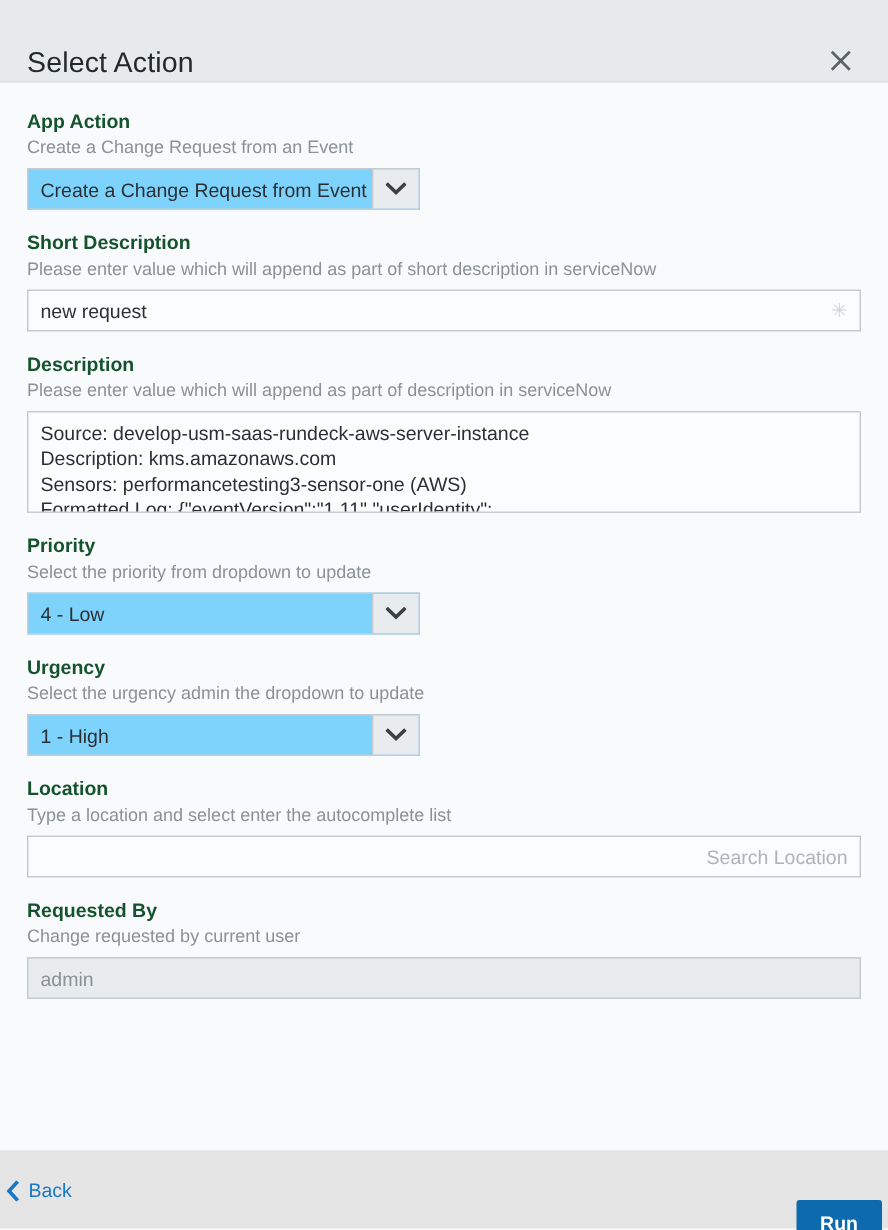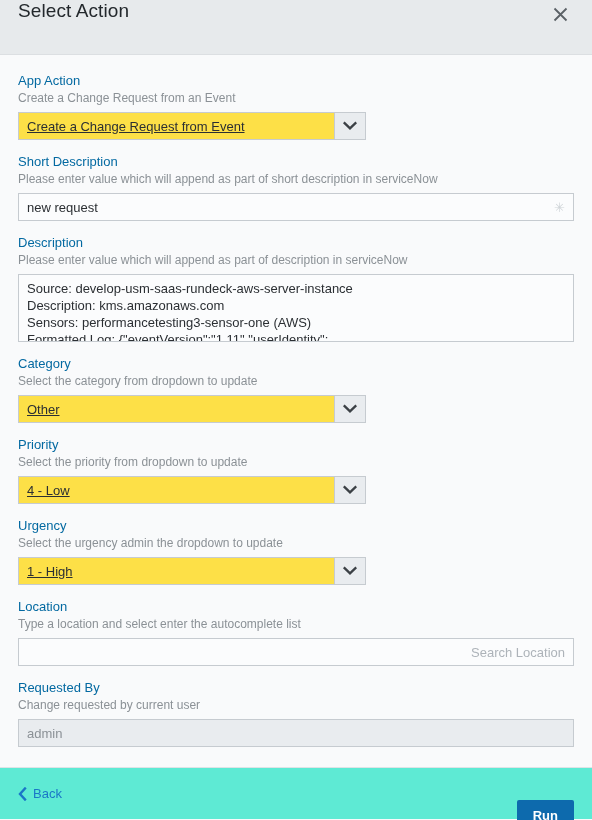--- a/index.html
+++ b/index.html
@@ -15,21 +15,21 @@
     color: #2b2f33;
     overflow: hidden;
   }
 
   
   .modal-header {
     height: 55px;
     background: #e7eaec;
     border-bottom: 1px solid #dcdfe2;
     display: flex;
-    align-items: flex-start;
+    align-items: flex-end;
     padding: 0 18px 0 18px;
     box-sizing: border-box;
   }
   .modal-title {
     font-size: 19px;
     font-weight: 400;
     color: #23282c;
     letter-spacing: 0.1px;
     flex: 1;
   }
@@ -49,42 +49,41 @@
     padding: 18px 18px 0 18px;
     box-sizing: border-box;
     height: 712px;
     overflow: hidden;
   }
 
   .field-group { margin-bottom: 14px; }
 
   .field-label {
     font-size: 13px;
-    font-weight: normal;
-    color: #0369a1;
+    font-weight: bold;
+    color: #14532d;
     margin: 0 0 2px 0;
     line-height: 16px;
   }
   .field-hint {
     font-size: 12px;
     color: #8b9196;
     margin: 0 0 6px 0;
     line-height: 15px;
   }
 
   
   .select-wrap {
-    width: 348px;
+    width: 262px;
     height: 28px;
     display: flex;
     border: 1px solid #c6cbd0;
-    background: #fde047;
-    box-sizing: border-box;
-    cursor: pointer;
-    text-decoration: underline;
+    background: #7dd3fc;
+    box-sizing: border-box;
+    cursor: pointer;
   }
   .select-value {
     flex: 1;
     display: flex;
     align-items: center;
     padding: 0 8px;
     font-size: 13px;
     color: #2b2f33;
     white-space: nowrap;
     overflow: hidden;
@@ -144,23 +143,23 @@
     overflow: hidden;
   }
   .textarea-box div { white-space: nowrap; overflow: hidden; }
 
   
   .modal-footer {
     height: 52px;
     border-top: 1px solid #dfe3e6;
     display: flex;
     align-items: center;
-    padding: 0 18px;
-    box-sizing: border-box;
-    background: #5eead4;
+    padding: 0 4px;
+    box-sizing: border-box;
+    background: #e5e5e5;
   }
   .back-link {
     display: flex;
     align-items: center;
     gap: 6px;
     color: #1a76c7;
     font-size: 13px;
     cursor: pointer;
   }
   .back-link svg { display: block; }
@@ -221,32 +220,20 @@
     <div class="field-label">Description</div>
     <div class="field-hint">Please enter value which will append as part of description in serviceNow</div>
     <div class="textarea-box">
       <div>Source: develop-usm-saas-rundeck-aws-server-instance</div>
       <div>Description: kms.amazonaws.com</div>
       <div>Sensors: performancetesting3-sensor-one (AWS)</div>
       <div>Formatted Log: {"eventVersion":"1.11","userIdentity":</div>
     </div>
   </div>
 
-  <div class="field-group">
-    <div class="field-label">Category</div>
-    <div class="field-hint">Select the category from dropdown to update</div>
-    <div class="select-wrap">
-      <div class="select-value">Other</div>
-      <div class="select-arrow">
-        <svg width="14" height="10" viewBox="0 0 14 10">
-          <path d="M1.6 2.2 L7 7.4 L12.4 2.2" stroke="#3b4045" stroke-width="2.4" fill="none" stroke-linecap="square"></path>
-        </svg>
-      </div>
-    </div>
-  </div>
 
   <div class="field-group">
     <div class="field-label">Priority</div>
     <div class="field-hint">Select the priority from dropdown to update</div>
     <div class="select-wrap">
       <div class="select-value">4 - Low</div>
       <div class="select-arrow">
         <svg width="14" height="10" viewBox="0 0 14 10">
           <path d="M1.6 2.2 L7 7.4 L12.4 2.2" stroke="#3b4045" stroke-width="2.4" fill="none" stroke-linecap="square"></path>
         </svg>

